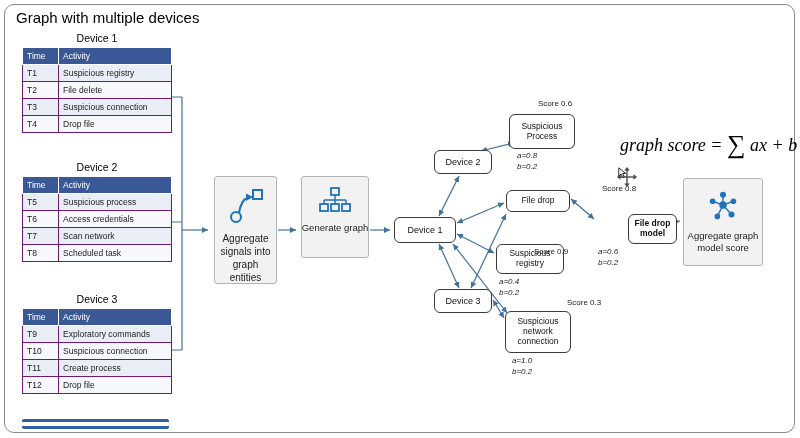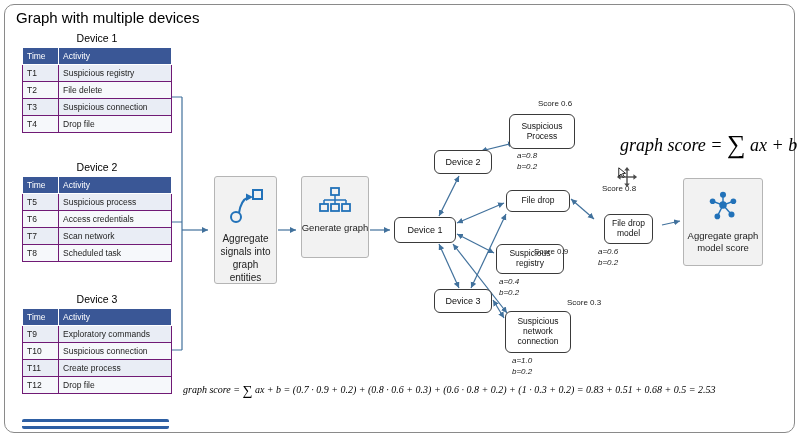--- a/index.html
+++ b/index.html
@@ -240,21 +240,21 @@
 
   <div class="node" style="left:505px; top:311px; width:66px; height:42px;">
     <span>Suspicious network connection</span>
   </div>
   <div class="score" style="left:543px; top:298px;">Score 0.3</div>
   <div class="param" style="left:512px; top:356px;">
     <div>a=1.0</div>
     <div>b=0.2</div>
   </div>
 
-  <div class="node" style="left:604px; top:214px; width:49px; height:30px;">
+  <div class="node" style="left:628px; top:214px; width:49px; height:30px;font-weight:bold;">
     <span>File drop model</span>
   </div>
   <div class="param" style="left:598px; top:247px;">
     <div>a=0.6</div>
     <div>b=0.2</div>
   </div>
 
   <div class="pbox" style="left:683px; top:178px; width:80px; height:88px;">
     <svg class="icon" width="34" height="34" viewBox="0 0 36 36">
       <g stroke="#2272b9" stroke-width="1.5">
@@ -289,18 +289,13 @@
     </g>
     <g fill="#4a4a4a">
       <polygon points="9,5 12,1 15,5"></polygon>
       <polygon points="9,19 12,23 15,19"></polygon>
       <polygon points="5,9 1,12 5,15"></polygon>
       <polygon points="19,9 23,12 19,15"></polygon>
     </g>
     <path d="M3,2 L3,11 L5.6,8.8 L7.4,12.6 L9,11.9 L7.2,8.2 L10.4,8 Z" fill="#fff" stroke="#000" stroke-width="0.9"></path>
   </svg>
 
-  <div class="formula" style="left:183px; top:381px; font-size:10px;">
-    <span>graph score =</span>
-    <span class="sigma" style="font-size:14px;">∑</span>
-    <span>ax + b = (0.7 · 0.9 + 0.2) + (0.8 · 0.6 + 0.3) + (0.6 · 0.8 + 0.2) + (1 · 0.3 + 0.2) = 0.83 + 0.51 + 0.68 + 0.5 = 2.53</span>
-  </div>
 </div>
 
 </body></html>

